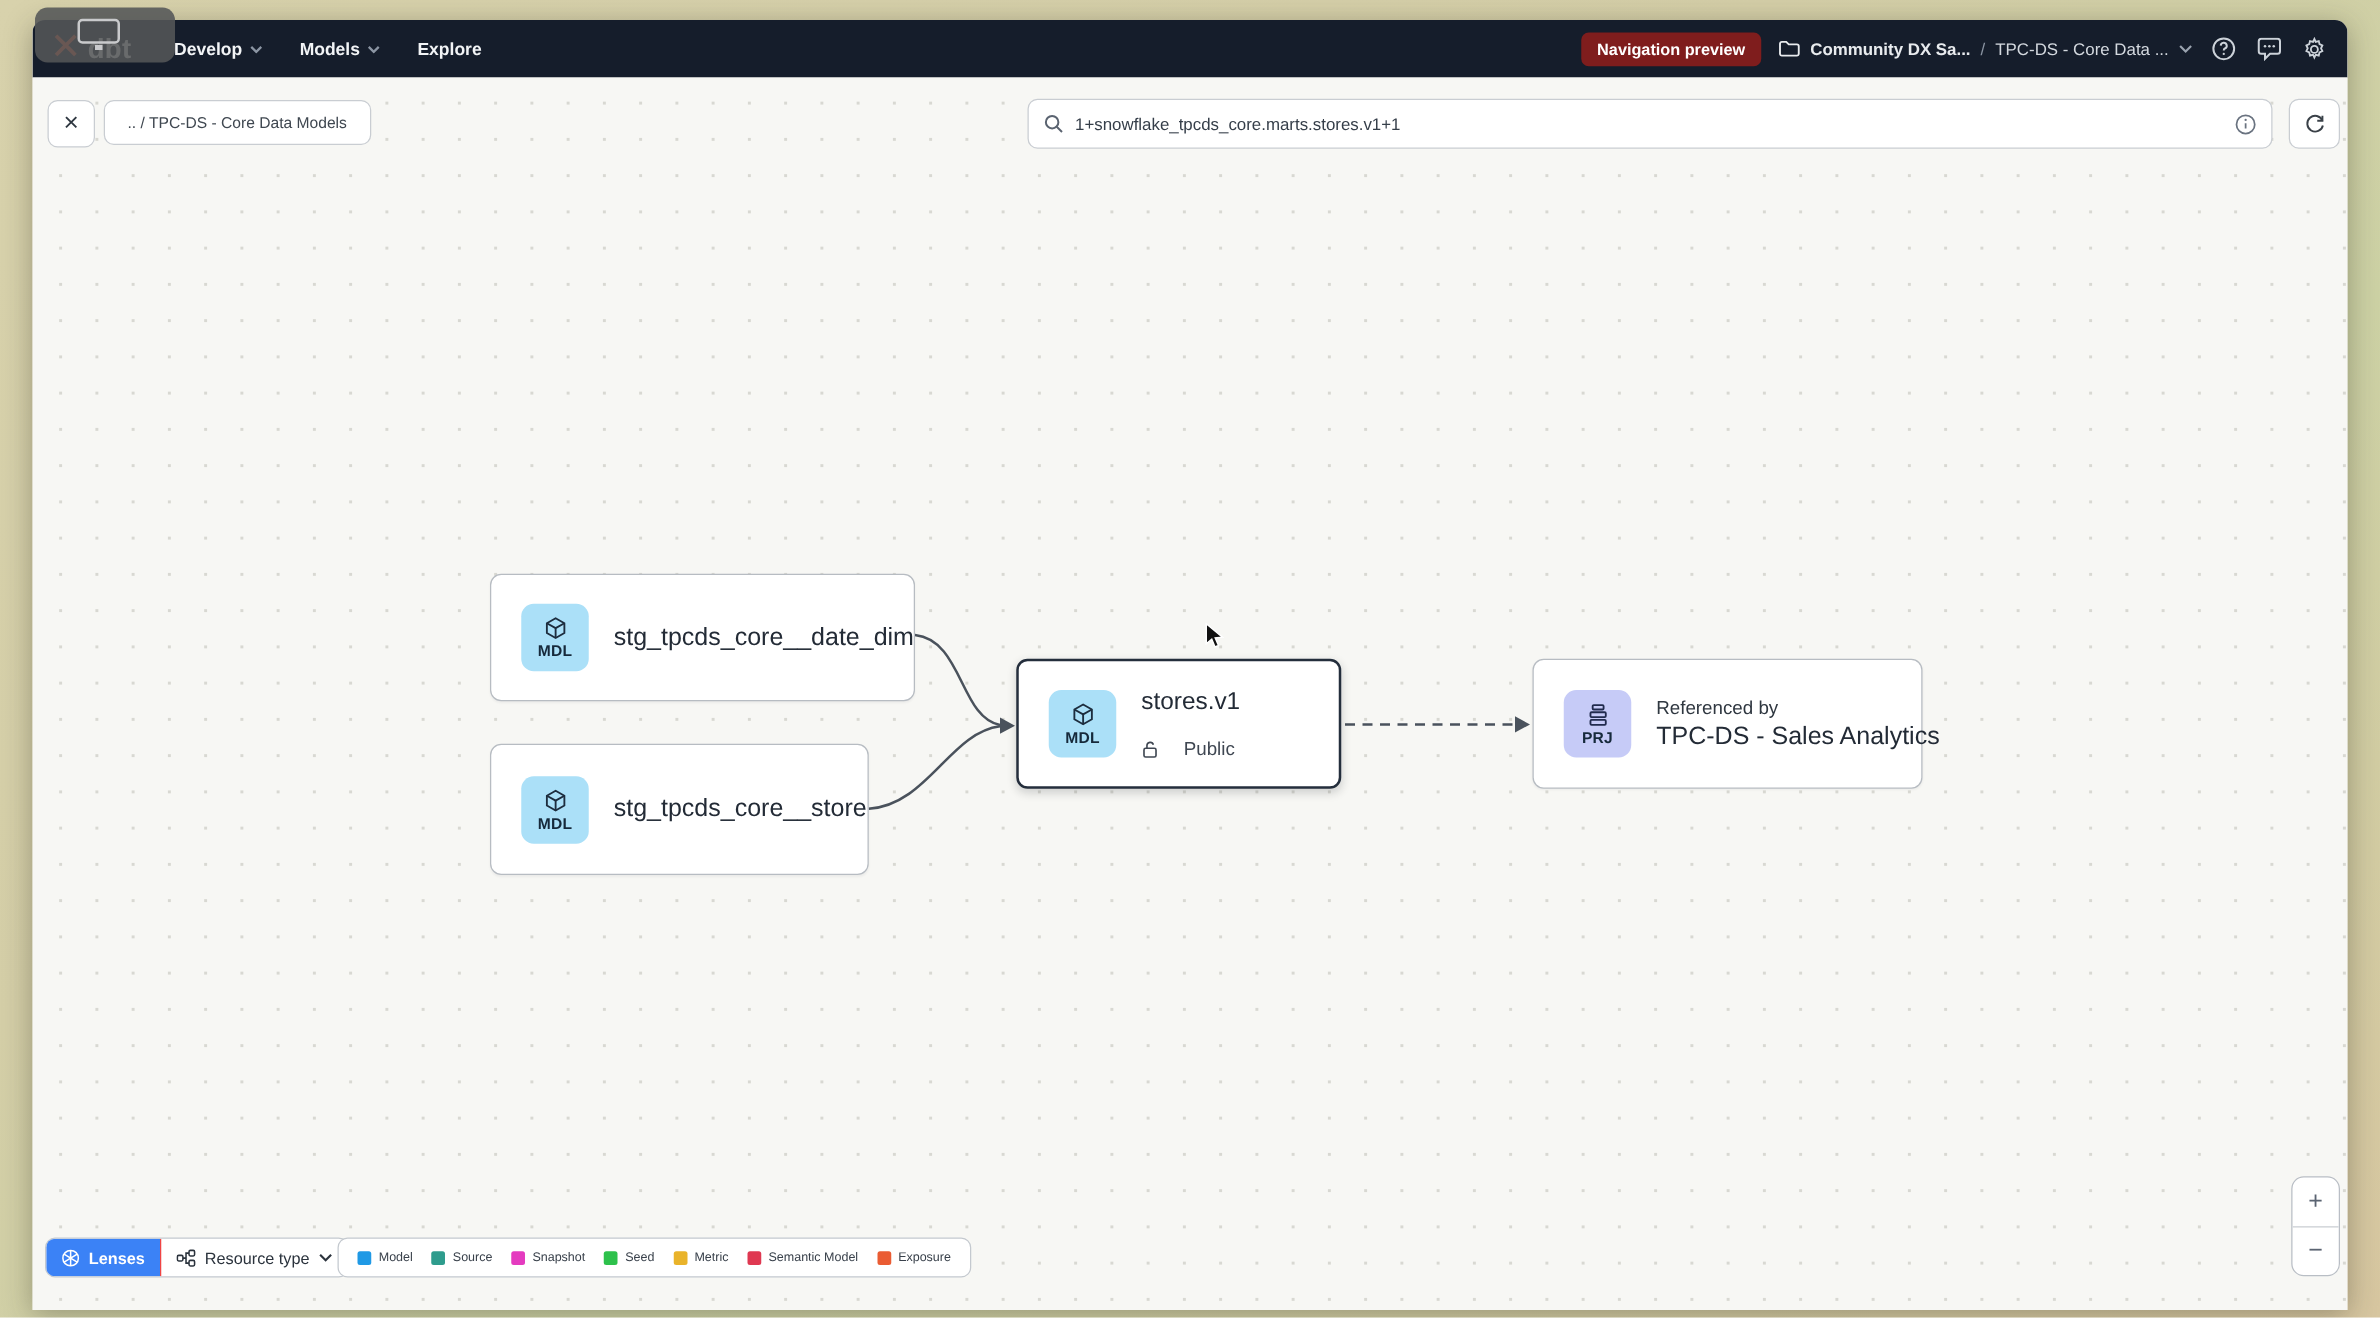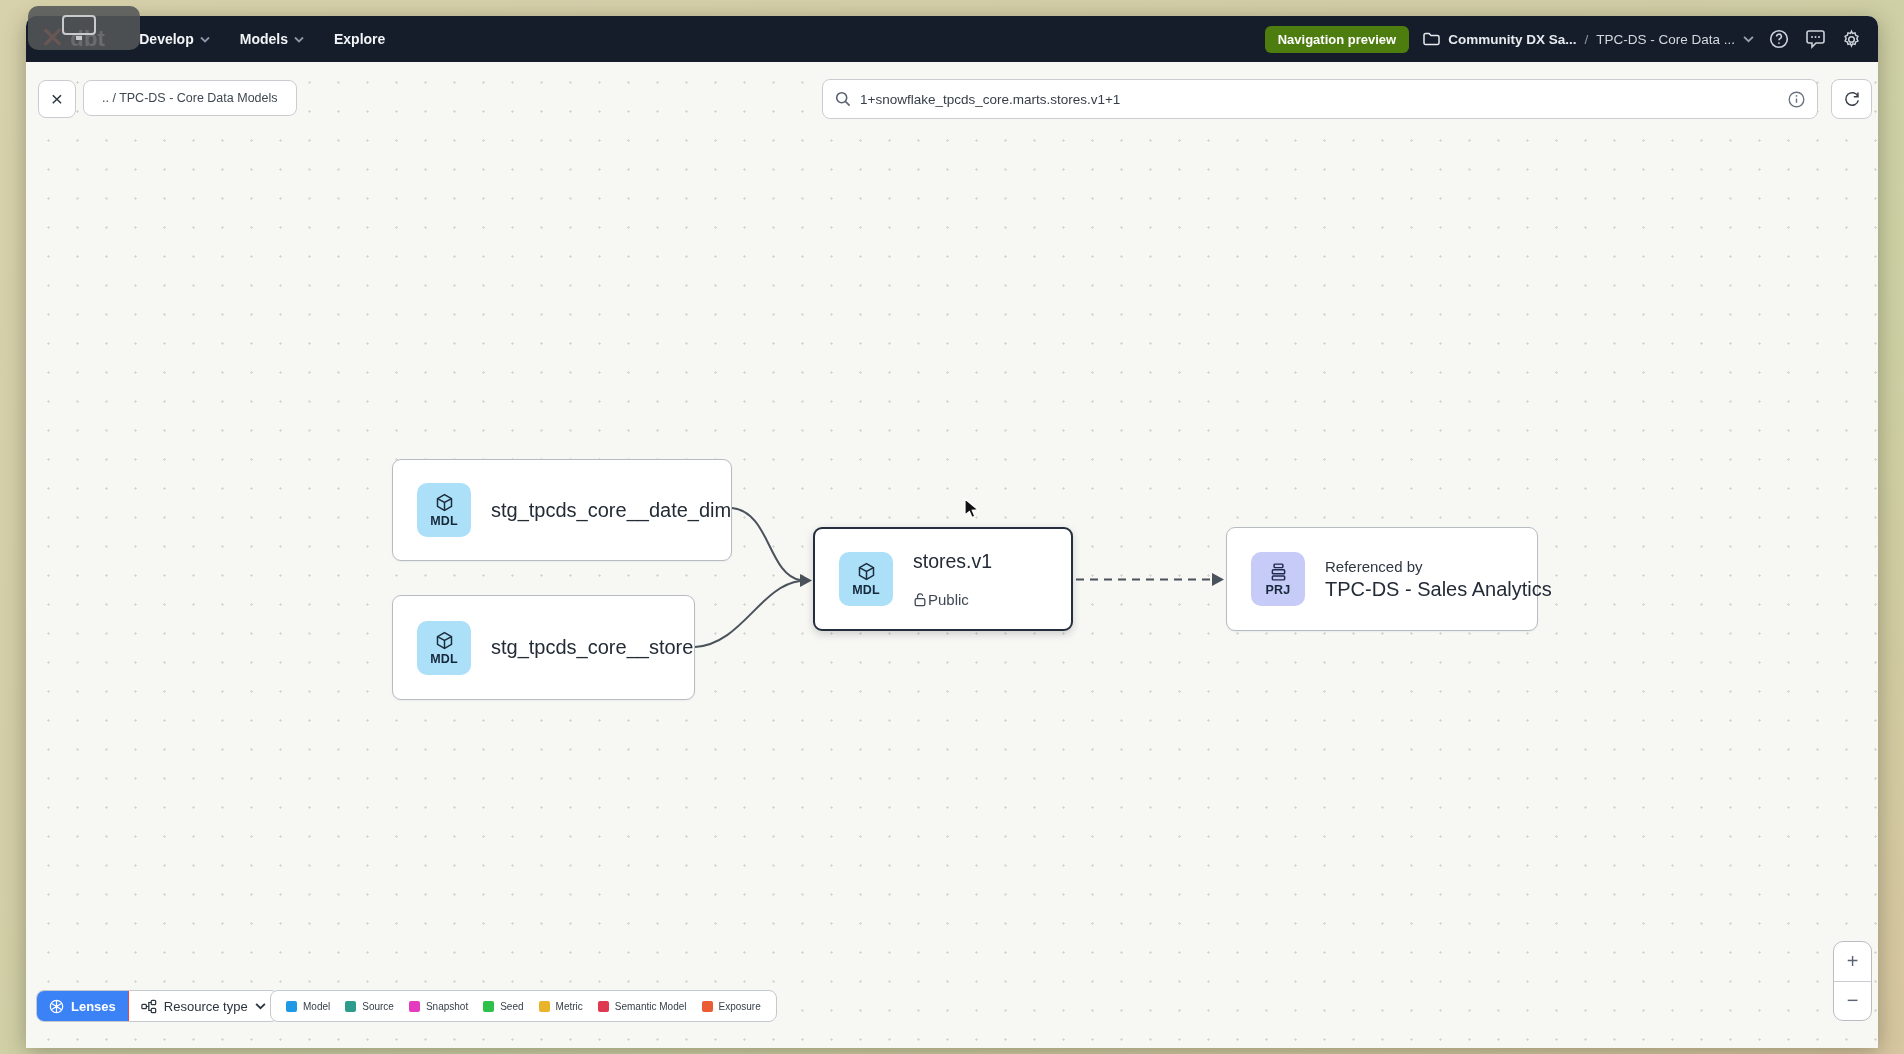--- a/index.html
+++ b/index.html
@@ -22,21 +22,21 @@
 
   
   .navbar { height:46px; background:#151d2b; display:flex; align-items:center; padding:0 16px 0 14px; }
   .logo { display:flex; align-items:center; gap:5px; margin-right:34px; }
   .logo-mark { color:#ff5c35; font-size:30px; font-weight:900; line-height:1; transform:translateY(-1px); }
   .logo-text { color:#fff; font-size:22px; font-weight:700; letter-spacing:.3px; }
   .nav-menu { display:flex; align-items:center; gap:6px; color:#f2f4f6; font-size:14px; font-weight:700;
     margin-right:30px; cursor:pointer;text-align:center; }
   .nav-menu svg { stroke:#8b95a3; }
   .nav-right { margin-left:auto; display:flex; align-items:center; gap:14px; }
-  .preview-badge { background:#4d7c0f; color:#fff; font-size:13px; font-weight:600;
+  .preview-badge { background:#7f1d1d; color:#fff; font-size:13px; font-weight:600;
     padding:6px 13px; border-radius:6px; }
   .crumbs { display:flex; align-items:center; gap:8px; color:#e8ebee; font-size:13.5px; }
   .crumbs .proj { font-weight:700; }
   .crumbs .sep { color:#8b95a3; }
   .crumbs .sect { color:#d4d9df; }
   .nav-icon { width:22px; height:22px; display:flex; align-items:center; justify-content:center; cursor:pointer; }
 
   
   .canvas { position:relative; width:100%; height:986px; background:#f7f7f4;
     background-image:radial-gradient(#d8d8d2 1.3px, transparent 1.4px);
@@ -55,21 +55,21 @@
   
   .node { position:absolute; background:#fff; border:1px solid #b7bcc2; border-radius:9px;
     display:flex; align-items:center; gap:20px; padding:0 24px; cursor:pointer;
     box-shadow:0 1px 2px rgba(20,25,35,.05); }
   .node.selected { border:2px solid #242e3c; box-shadow:0 3px 8px rgba(20,25,35,.18); }
   .badge { width:54px; height:54px; border-radius:10px; display:flex; flex-direction:column;
     align-items:center; justify-content:center; gap:1px; flex-shrink:0; }
   .badge .code { font-size:12.5px; font-weight:700; color:#16293b; letter-spacing:.2px; }
   .node-label { font-size:20px; color:#232b36; font-weight:500; white-space:nowrap; }
   .node-title { font-size:19.5px; color:#232b36; font-weight:500; }
-  .node-sub { display:flex; align-items:center; gap:1px; margin-top:18px; font-size:15px; color:#3f4752; }
+  .node-sub { display:flex; align-items:center; gap:20px; margin-top:18px; font-size:15px; color:#3f4752; }
   .node-kicker { font-size:15px; color:#2f3740; }
   .node-big { font-size:20px; color:#232b36; font-weight:500; margin-top:3px; white-space:nowrap; }
 
   #node-date-dim { left:366px; top:397px; width:340px; height:102px; }
   #node-store    { left:366px; top:533px; width:303px; height:105px; }
   #node-stores-v1{ left:787px; top:465px; width:260px; height:104px; }
   #node-project  { left:1200px; top:465px; width:312px; height:104px; }
 
   .edges { position:absolute; left:0; top:0; width:1852px; height:986px; pointer-events:none; }
 

